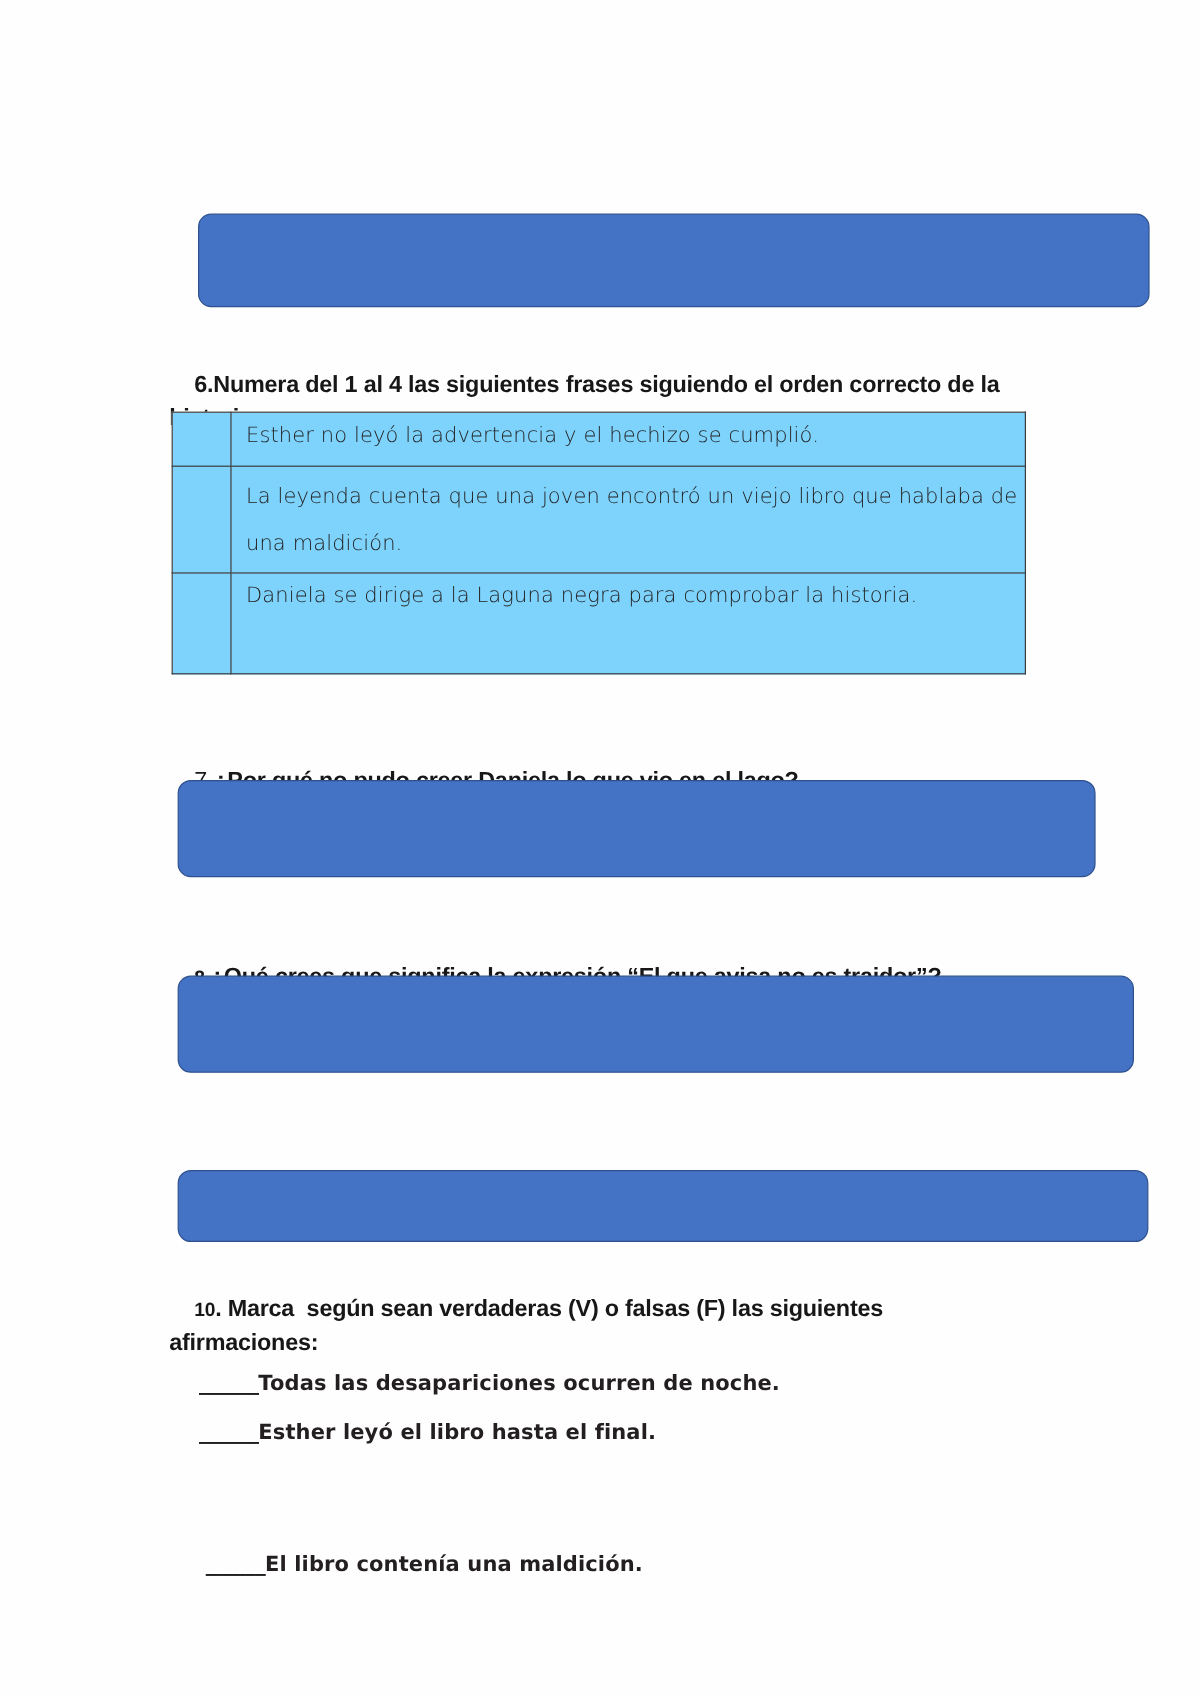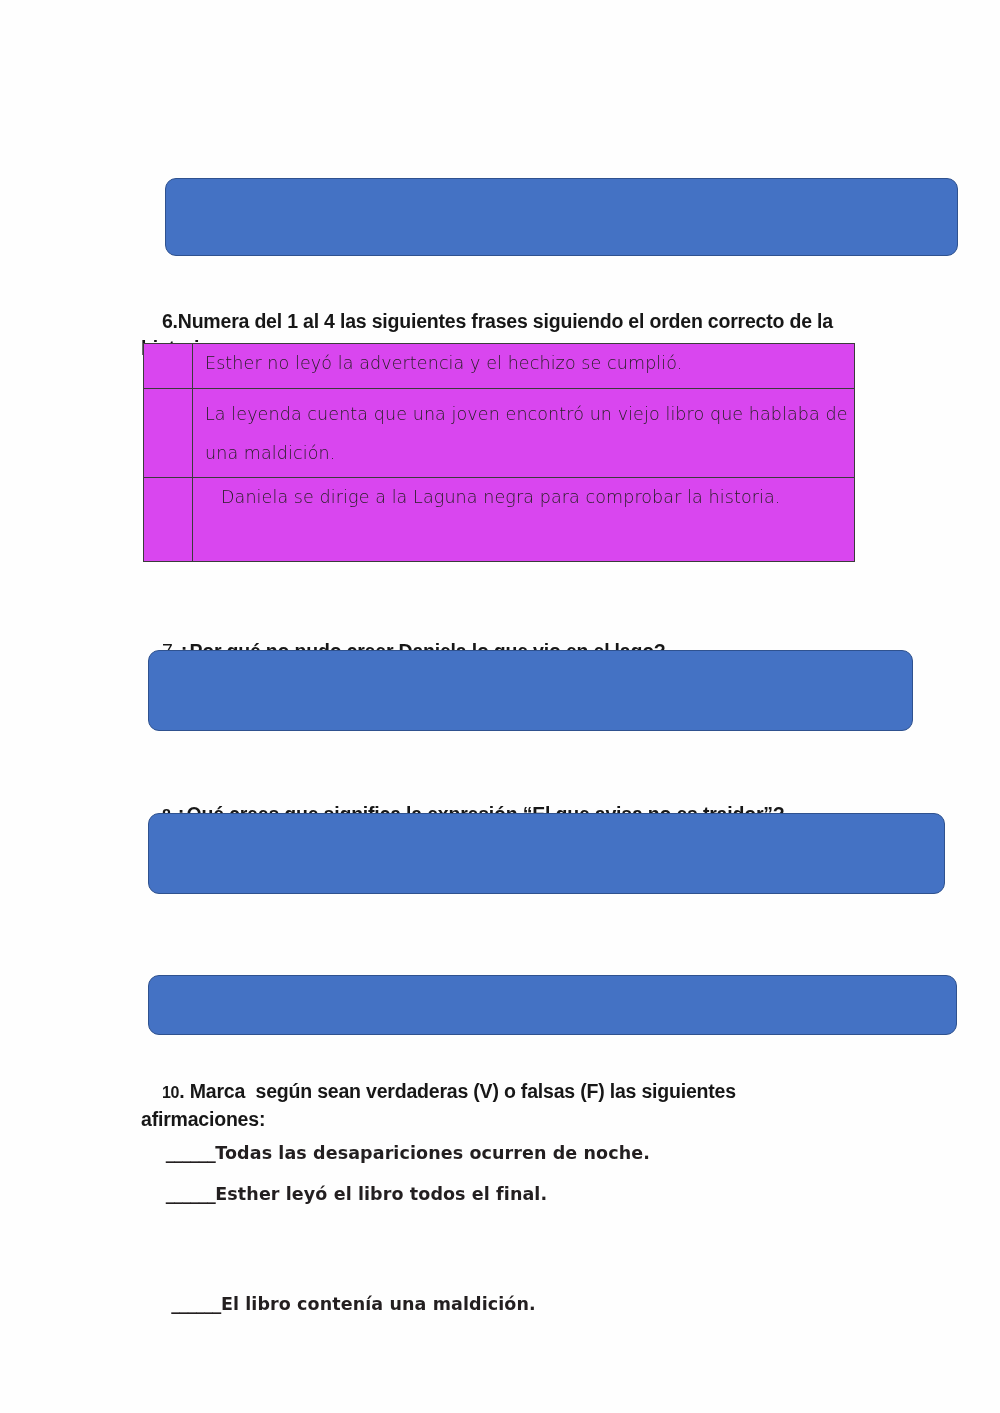--- a/index.html
+++ b/index.html
@@ -56,21 +56,21 @@
   .order-table {
     position: absolute;
     border-collapse: collapse;
     table-layout: fixed;
     background: #ffffff;
   }
   .order-table td {
     border: 1px solid #3b3b3b;
     padding: 0;
     vertical-align: top;
-    background: #d946ef;
+    background: #7dd3fc;
   }
   .order-table td.numcell {
     width: 48px;
   }
   .order-table td.textcell {
     padding: 6px 4px 4px 12px;
   }
   .cell-text {
     font-family: "DejaVu Sans", sans-serif;
     font-weight: 300;
@@ -122,21 +122,21 @@
         </td>
         <td class="textcell" style="height:77px;">
           <div class="cell-text" style="line-height:39px;">La leyenda cuenta que una joven encontró un viejo libro que hablaba de una maldición.</div>
         </td>
       </tr>
       <tr>
         <td class="numcell">
           <div class="cell-text" style="line-height:34px; text-align:center;"></div>
         </td>
         <td class="textcell" style="height:73px;">
-          <div class="cell-text" style="line-height:26px;margin-left:16px;">Daniela se dirige a la Laguna negra para comprobar la historia.</div>
+          <div class="cell-text" style="line-height:26px;">Daniela se dirige a la Laguna negra para comprobar la historia.</div>
         </td>
       </tr>
     </tbody>
   </table>
 
   <div class="abs q-head" style="left:141px; top:611px; width:760px;">
     <span class="q-num-thin">7</span><span> ¿Por qué no pudo creer Daniela lo que vio en el lago?</span>
   </div>
 
   <div class="abs answer-box" style="left:148px; top:650px; width:765px; height:81px;"></div>
@@ -152,21 +152,21 @@
 
   <div class="abs q-head" style="left:141px; top:1051px; width:630px;">
     <span class="q-num-small">10</span><span>. Marca  según sean verdaderas (V) o falsas (F) las siguientes afirmaciones:</span>
   </div>
 
   <div class="abs tf-line" style="left:141px; top:1120px; width:700px;">
     <span class="tf-blank">______</span><span>Todas las desapariciones ocurren de noche.</span>
   </div>
 
   <div class="abs tf-line" style="left:141px; top:1161px; width:700px;">
-    <span class="tf-blank">______</span><span>Esther leyó el libro todos el final.</span>
+    <span class="tf-blank">______</span><span>Esther leyó el libro hasta el final.</span>
   </div>
 
 
   <div class="abs tf-line" style="left:141px; top:1271px; width:700px;">
     <span class="tf-blank"> ______</span><span>El libro contenía una maldición.</span>
   </div>
 
 </div>
 
 </body></html>

